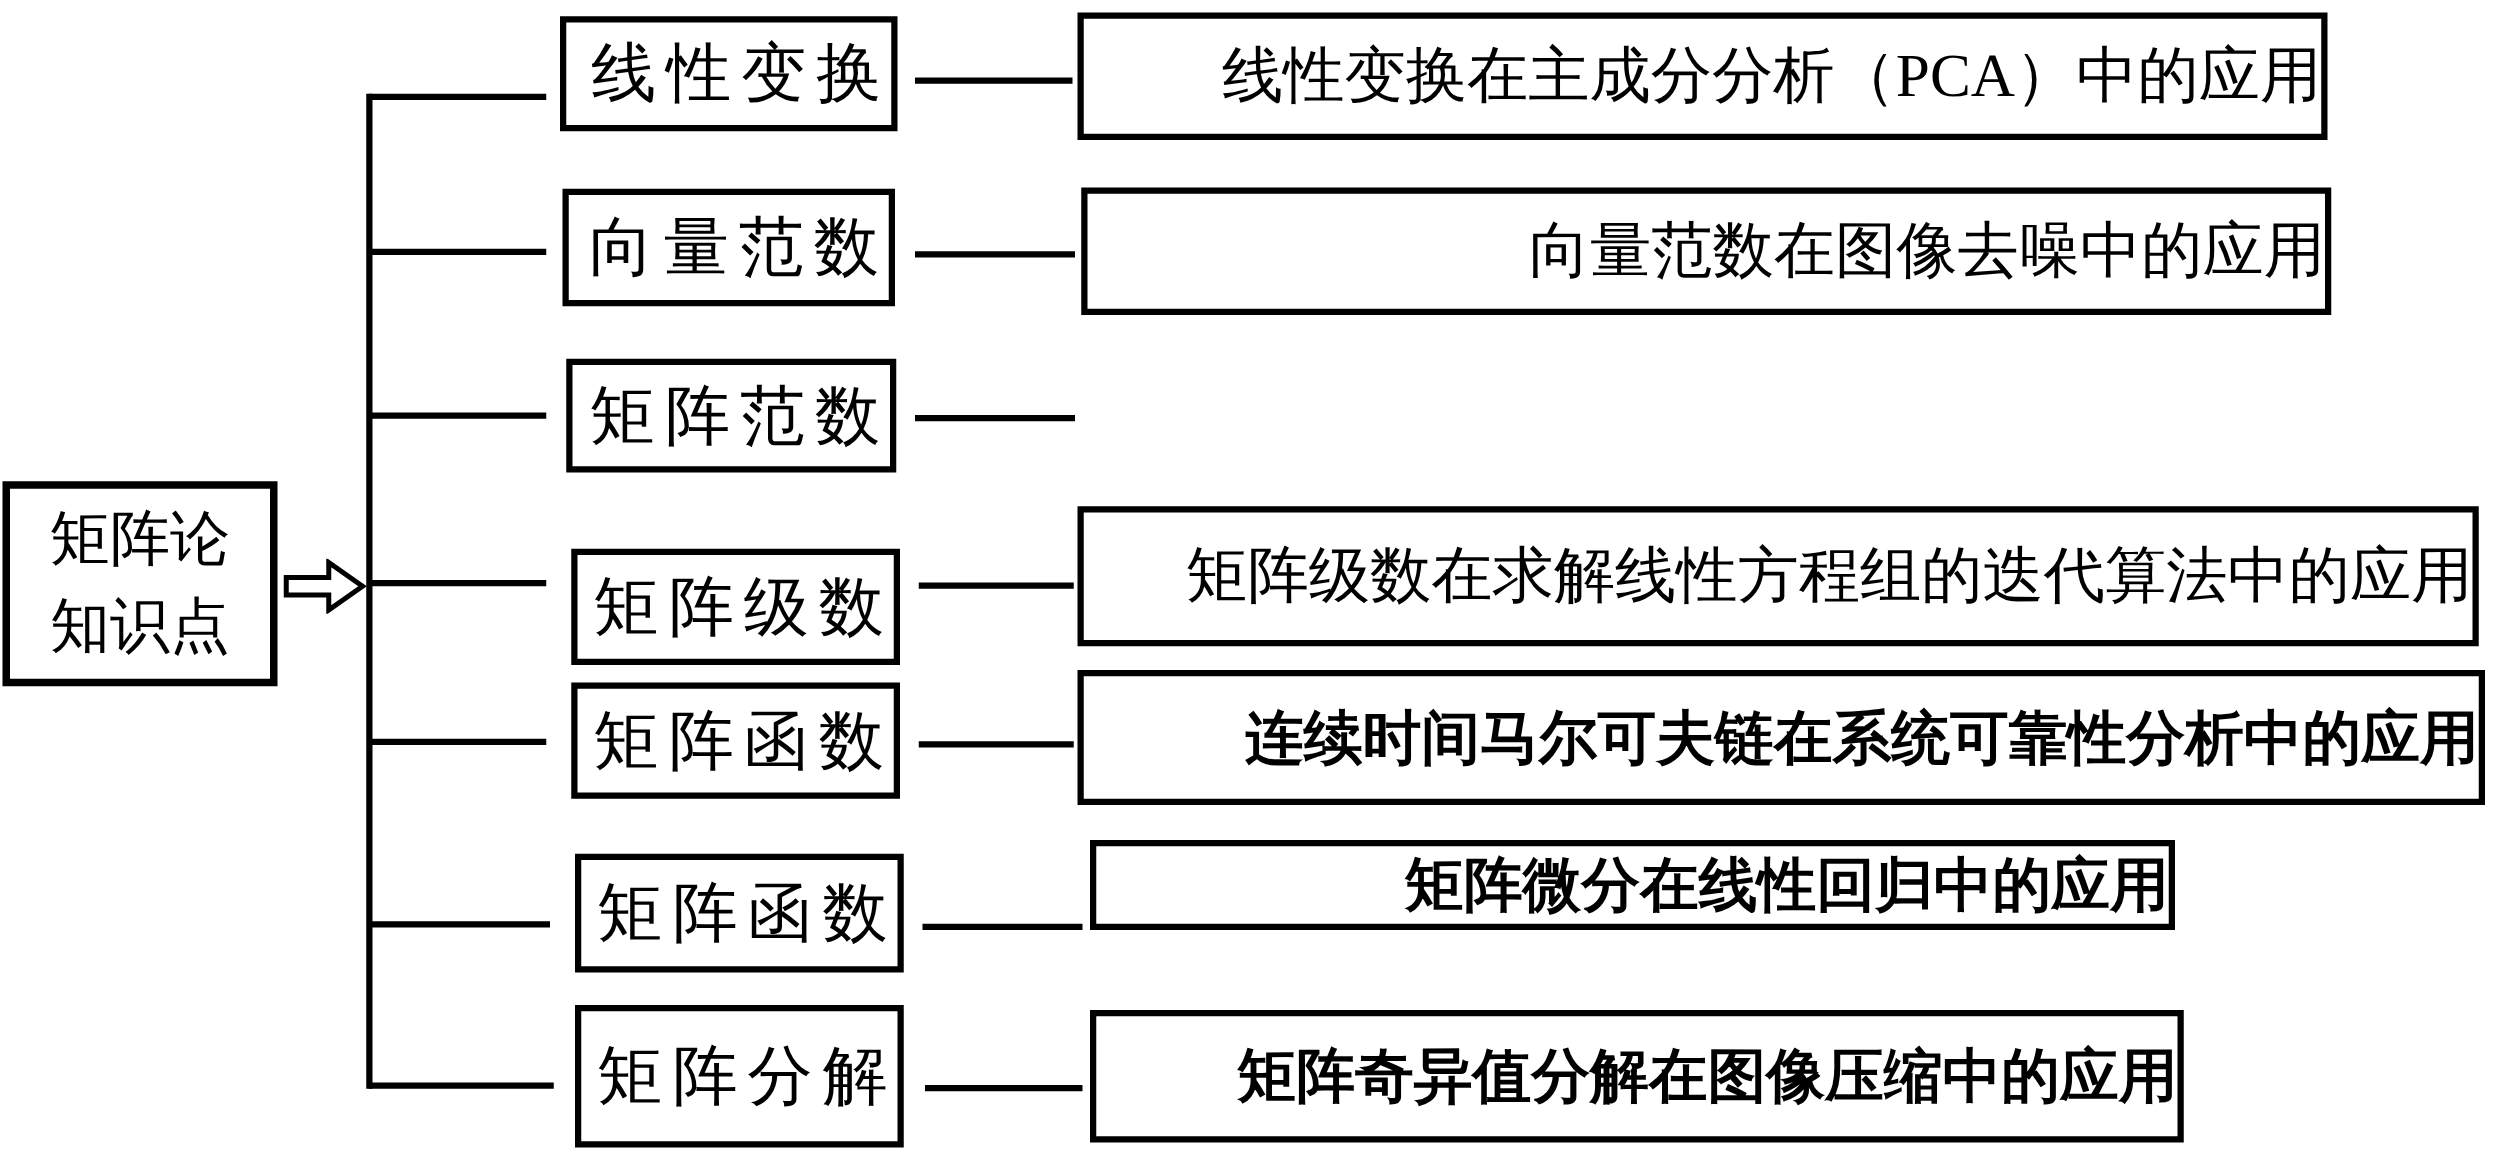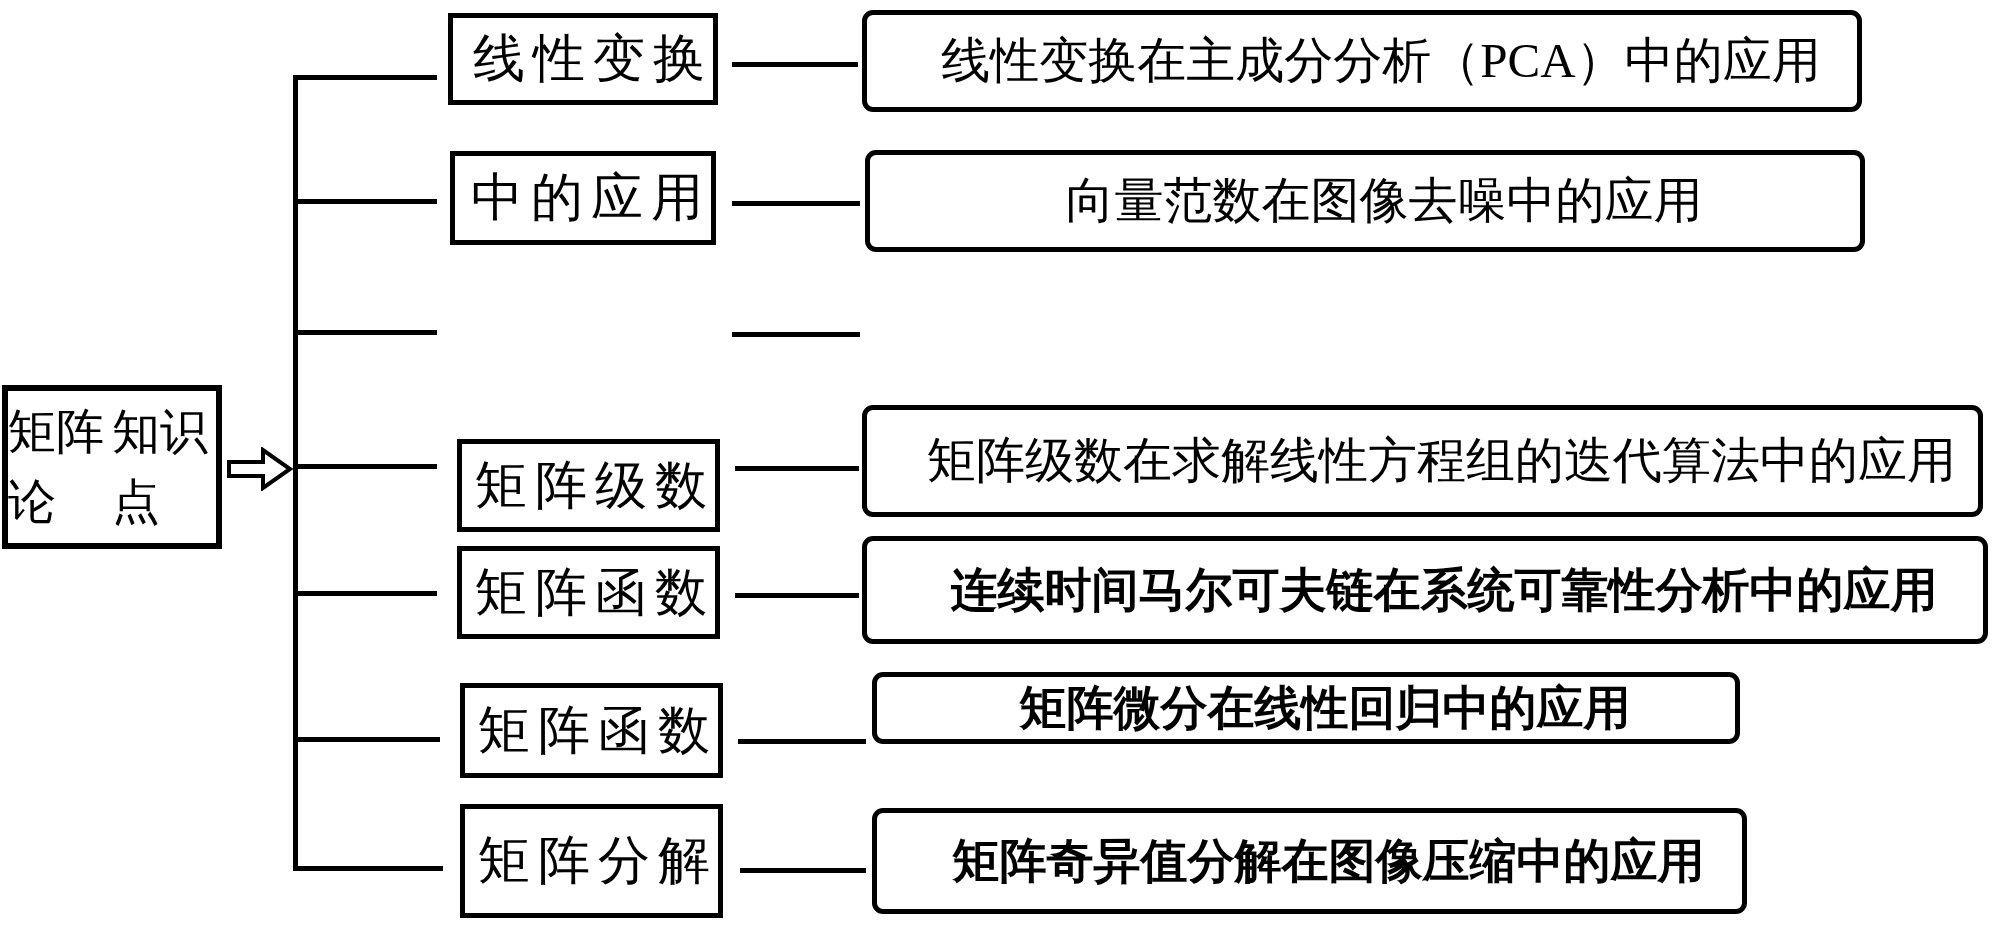--- a/index.html
+++ b/index.html
@@ -5,26 +5,26 @@
   html,body{margin:0;padding:0;background:#ffffff;}
   #canvas{
     position:relative;width:2000px;height:929px;background:#ffffff;overflow:hidden;
     font-family:"Liberation Serif","DejaVu Serif",serif;color:#000;
   }
   .box{
     position:absolute;border:5px solid #000;background:#fff;box-sizing:border-box;
     display:flex;align-items:center;justify-content:flex-end;
   }
   .mid-box{font-size:52px;letter-spacing:8px;text-indent:8px;}
-  .right-box{justify-content:center;padding-left:38px;font-size:49px;white-space:nowrap;border-radius:11px;}
+  .right-box{justify-content:flex-end;padding-left:38px;font-size:49px;white-space:nowrap;}
   .right-box.blue{color:#000000;font-weight:bold;font-size:47px;}
   .hline,.vline{position:absolute;background:#000;}
   .root-box{
     position:absolute;border:6px solid #000;background:#fff;box-sizing:border-box;
-    display:flex;flex-direction:row;align-items:center;justify-content:center;
+    display:flex;flex-direction:column;align-items:center;justify-content:center;
     font-size:48px;line-height:1.45;
   }
   .arrow-svg{position:absolute;}
 </style>
 </head>
 <body>
 
 <div id="canvas">
 
   <div class="root-box" style="left:2px;top:385px;width:220px;height:164px;">
@@ -42,28 +42,31 @@
   <div class="box mid-box" style="left:448px;top:13px;width:270px;height:92px;">
     <span>线性变换</span>
   </div>
   <div class="hline" style="left:732px;top:62px;width:126px;height:5px;"></div>
   <div class="box right-box" style="left:862px;top:10px;width:1000px;height:102px;">
     <span>线性变换在主成分分析（PCA）中的应用</span>
   </div>
 
   <div class="hline" style="left:295px;top:199px;width:142px;height:5px;"></div>
   <div class="box mid-box" style="left:450px;top:151px;width:266px;height:94px;">
-    <span>中的应用</span>
+    <span>向量范数</span>
   </div>
   <div class="hline" style="left:732px;top:201px;width:128px;height:5px;"></div>
   <div class="box right-box" style="left:865px;top:150px;width:1000px;height:102px;">
     <span>向量范数在图像去噪中的应用</span>
   </div>
 
   <div class="hline" style="left:295px;top:330px;width:142px;height:5px;"></div>
+  <div class="box mid-box" style="left:453px;top:287px;width:264px;height:91px;">
+    <span>矩阵范数</span>
+  </div>
   <div class="hline" style="left:732px;top:332px;width:128px;height:5px;"></div>
 
   <div class="hline" style="left:295px;top:464px;width:142px;height:5px;"></div>
   <div class="box mid-box" style="left:457px;top:415px;width:263px;height:93px;margin-top:24px;">
     <span>矩阵级数</span>
   </div>
   <div class="hline" style="left:735px;top:466px;width:124px;height:5px;"></div>
   <div class="box right-box" style="left:862px;top:405px;width:1121px;height:112px;">
     <span>矩阵级数在求解线性方程组的迭代算法中的应用</span>
   </div>

